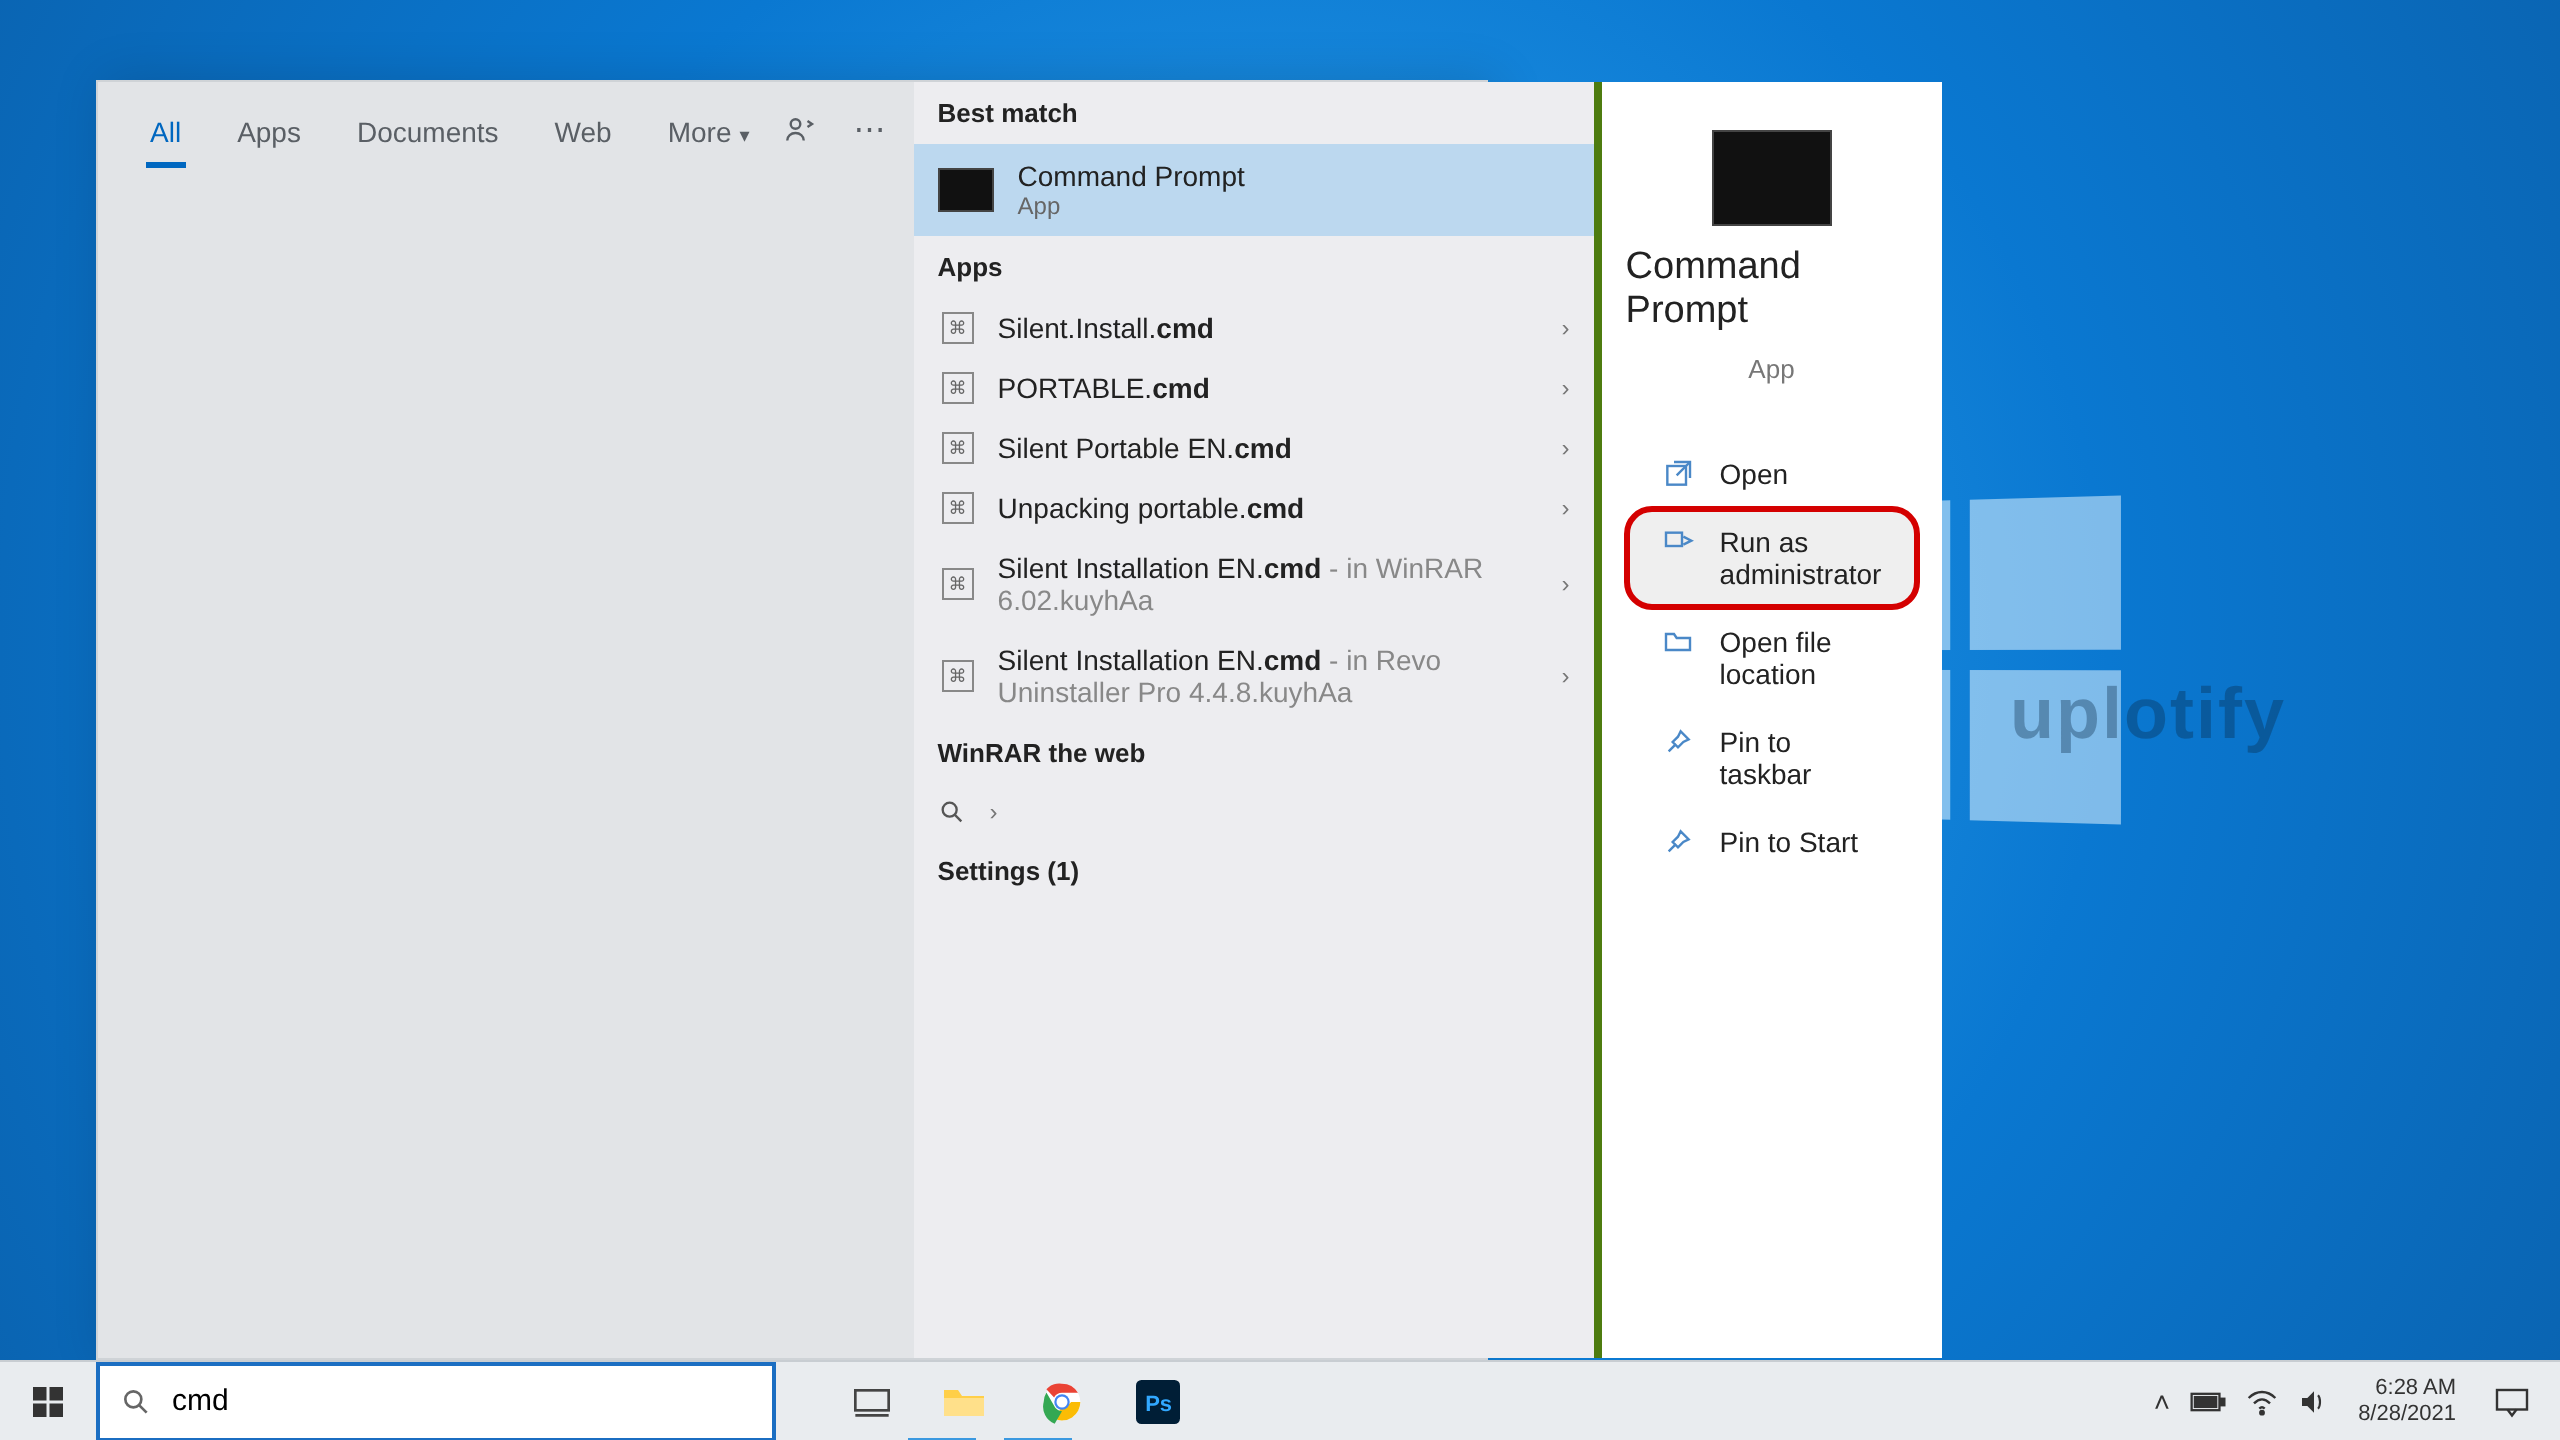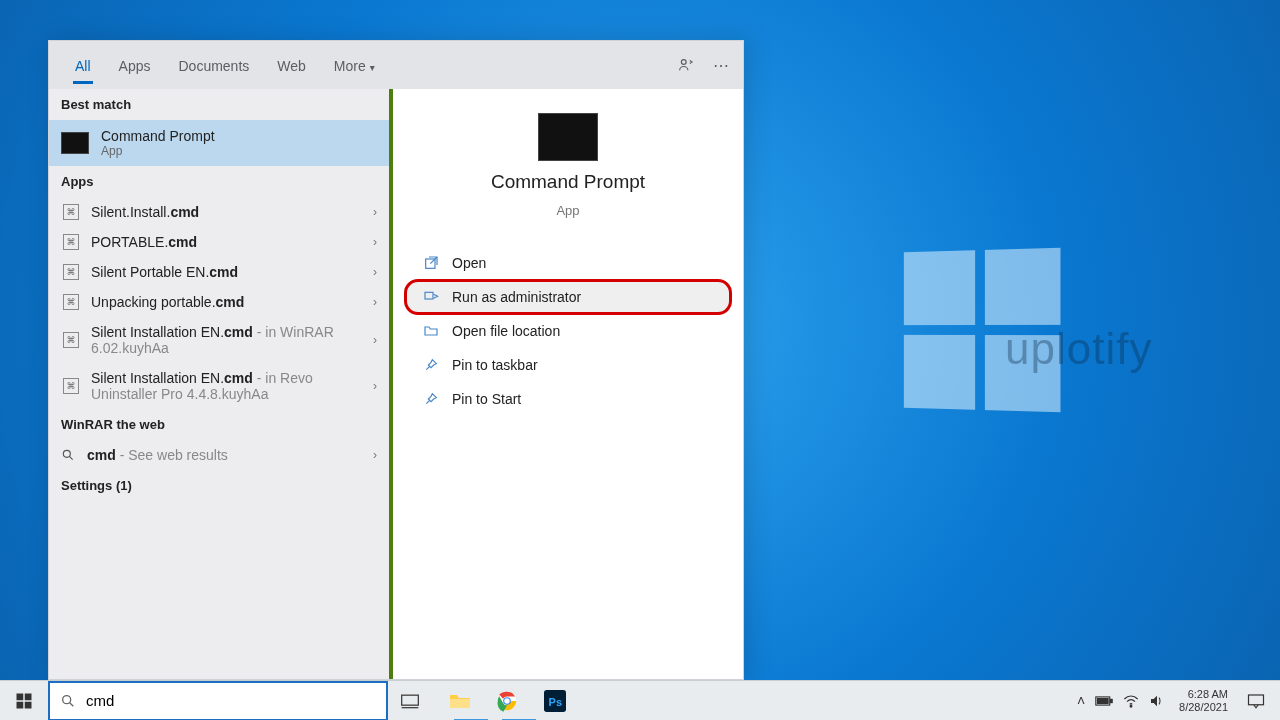--- a/index.html
+++ b/index.html
@@ -10,50 +10,50 @@
   position: relative;
 }
 .win-logo {
   position: absolute; left: 900px; top: 250px; width: 160px; height: 160px;
   display: grid; grid-template-columns: 1fr 1fr; grid-template-rows: 1fr 1fr; gap: 10px;
   transform: perspective(600px) rotateY(-12deg);
   opacity: .55;
 }
 .win-logo div { background: #dff2ff; }
 .watermark {
-  position: absolute; left: 1005px; top: 324px;
-  font-size: 44px; font-weight: 400; color: #0b2a47; opacity: .35; letter-spacing: 1px;
+  position: absolute; left: 1005px; top: 336px;
+  font-size: 36px; font-weight: 700; color: #0b2a47; opacity: .35; letter-spacing: 1px;
 }
 
 
 .taskbar {
   position: absolute; left: 0; bottom: 0; width: 100%; height: 40px;
   background: #e9ecef; display: flex; align-items: center;
   border-top: 1px solid #c8cdd2;
 }
 .tb-start { width: 48px; height: 40px; display:flex; align-items:center; justify-content:center; }
 .tb-start svg { width: 18px; height: 18px; }
 .tb-search {
   width: 340px; height: 40px; border: 2px solid #1b6ec2; background: #fff;
   display: flex; align-items: center; padding: 0 10px;
 }
 .tb-search .mag { width: 16px; height:16px; margin-right: 10px; color:#666; }
 .tb-search input { flex:1; border:none; outline:none; font-size:15px; background:transparent; }
 .tb-apps { display:flex; align-items:center; gap: 2px; margin-left: 12px; }
-.tb-app { width: 46px; height: 40px; display:flex; align-items:center; justify-content:flex-start; position:relative; }
+.tb-app { width: 46px; height: 40px; display:flex; align-items:center; justify-content:flex-end; position:relative; }
 .tb-app.active::after{ content:""; position:absolute; bottom:0; left:6px; right:6px; height:2px; background:#3b99e0; }
 .tray { margin-left:auto; display:flex; align-items:center; height:100%; padding-right:4px; color:#333; }
 .tray-icons{ display:flex; gap:10px; align-items:center; font-size:14px; padding:0 6px;}
 .tray-time{ text-align:right; font-size:11px; line-height:13px; padding:0 8px; }
 .tray-notif{ width:40px; display:flex; justify-content:center; }
 
 
 .panel {
   position:absolute; left:48px; bottom:40px; width:696px; height:640px;
-  background:#e2e4e7; border:1px solid #cfd3d7; display:flex; flex-direction:column;
+  background:#e2e4e7; border:1px solid #cfd3d7; display:flex; flex-direction:row;
   box-shadow: 4px 0 24px rgba(0,0,0,.15);
 }
 .topbar { height:48px; display:flex; align-items:center; padding:0 14px; gap:4px; }
 .tab { padding: 12px 12px 10px; font-size:14px; color:#5a5f65; cursor:pointer; position:relative; }
 .tab.active { color:#0067c0; }
 .tab.active::after{ content:""; position:absolute; left:10px; right:10px; bottom:0; height:3px; background:#0067c0; }
 .tab .chev{ font-size:10px; margin-left:4px; }
 .top-right{ margin-left:auto; display:flex; gap:18px; color:#5a5f65; align-items:center; }
 .feedback-icon, .more-icon{ font-size:16px; }
 
@@ -161,21 +161,20 @@
           <span class="txt"><span>Silent Installation EN.</span><b>cmd</b><span class="muted"> - in Revo Uninstaller Pro 4.4.8.kuyhAa</span></span>
           <span class="chevr">›</span>
         </div>
 
         <div class="section-h">WinRAR the web</div>
         <div class="item small search-item">
           <svg class="mag" viewBox="0 0 24 24" fill="none" stroke="currentColor" stroke-width="2">
               <circle cx="10" cy="10" r="6"></circle>
               <line x1="20" y1="20" x2="14.5" y2="14.5"></line>
             </svg>
-          <span class="txt"><b>cmd</b><span class="muted"> - See web results</span></span>
           <span class="chevr">›</span>
         </div>
 
         <div class="section-h">Settings (1)</div>
       </div>
 
       <div class="right">
         <div class="preview-head">
           <div class="preview-icon"></div>
           <div class="preview-title">Command Prompt</div>

